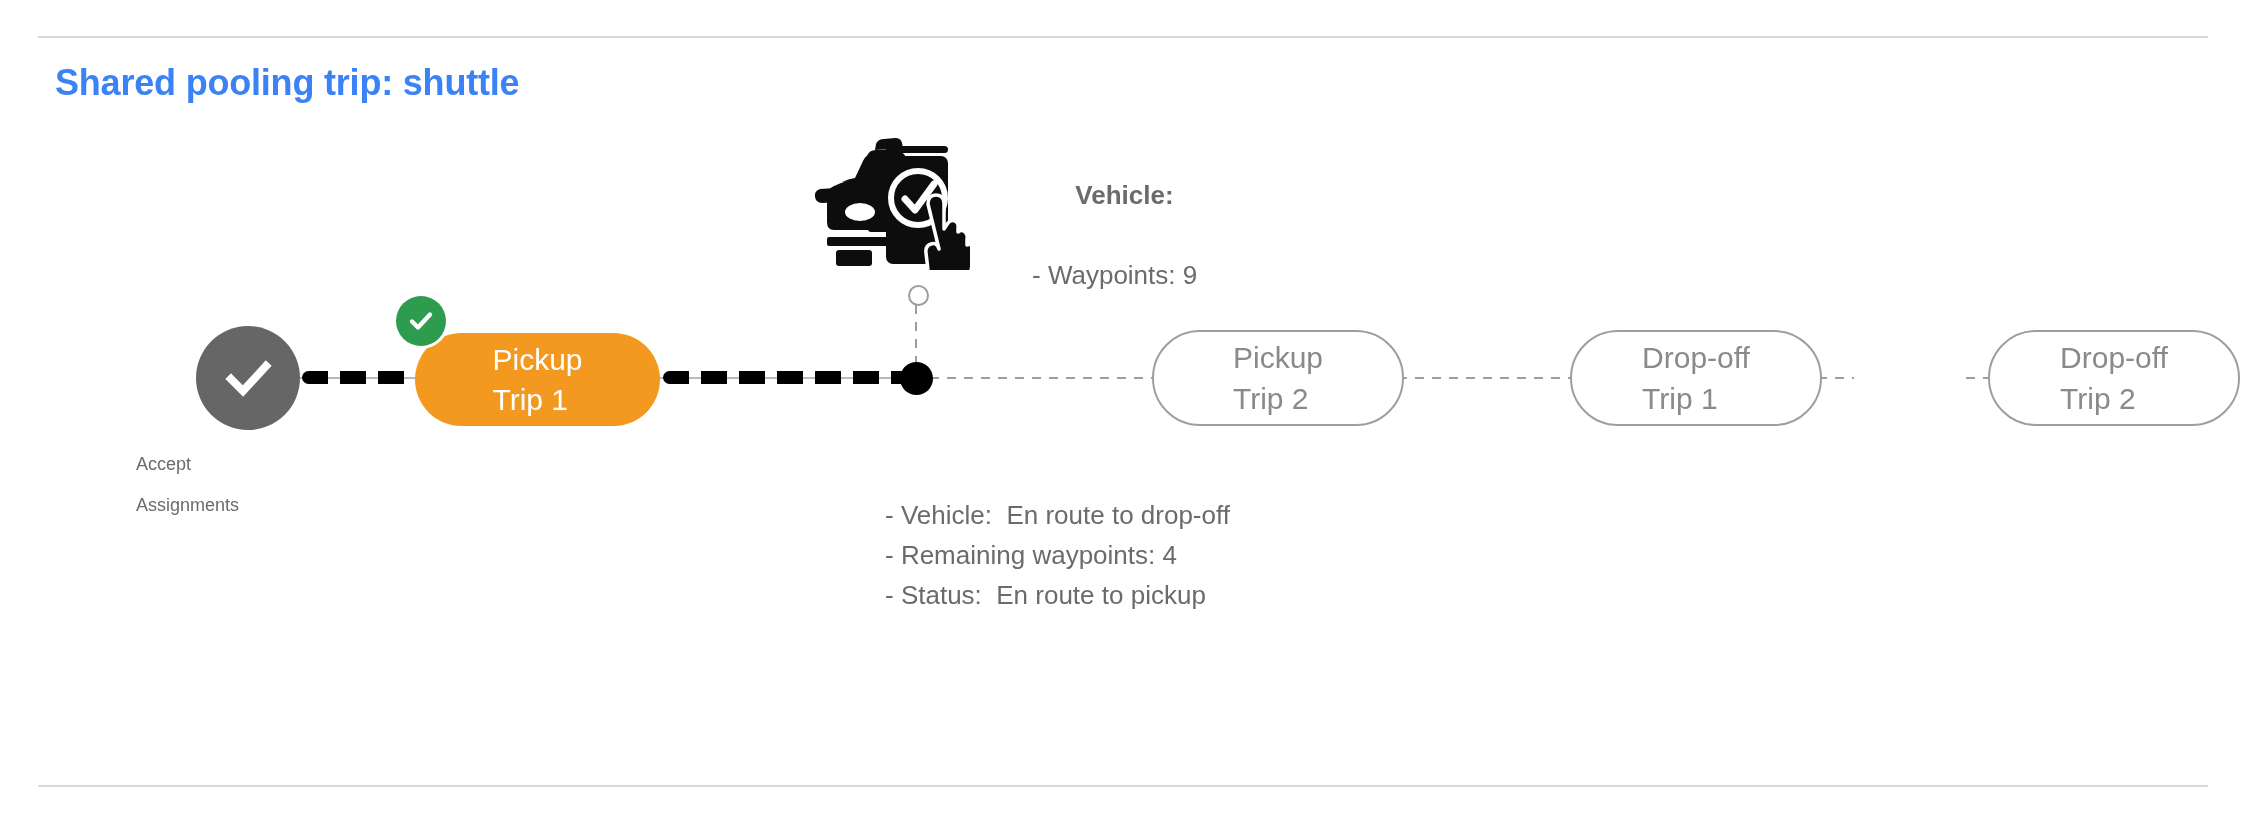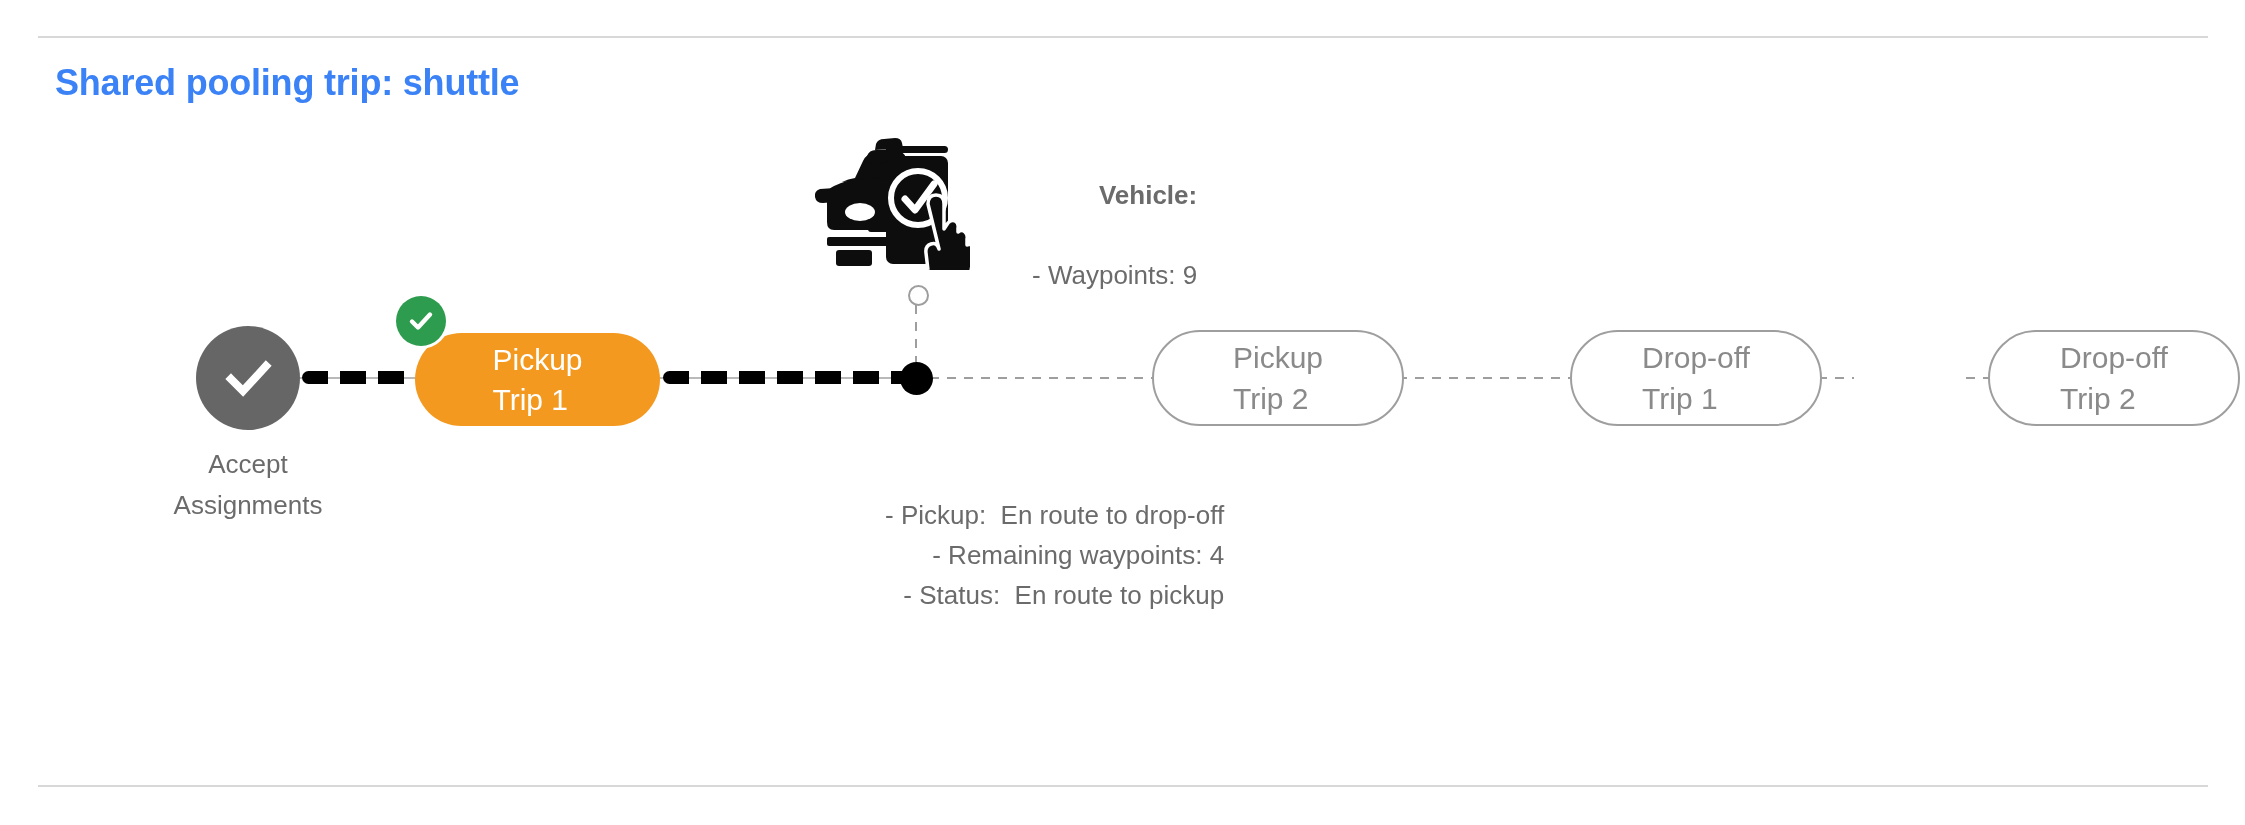--- a/index.html
+++ b/index.html
@@ -121,22 +121,21 @@
     display: flex;
     align-items: center;
     justify-content: center;
   }
   .accept-circle svg { display: block; }
   .accept-label {
     position: absolute;
     left: -60px;
     top: 118px;
     width: 224px;
-    text-align: center;
-    font-size: 26px;
+    font-size: 18px;
     line-height: 41px;
     color: #6b6b6b;
     white-space: pre-line;
   }
 
   
   .pill {
     position: absolute;
     display: flex;
     align-items: center;
@@ -228,21 +227,20 @@
     height: 150px;
   }
   .veh-icon svg { display: block; width: 158px; height: 150px; }
 
   
   .anno {
     position: absolute;
     color: #6b6b6b;
     font-size: 26px;
     line-height: 40px;
-    text-align: right;
   }
   .anno .hd { font-weight: 700; }
   .anno-vehicle { left: 1032px; top: 135px; }
   .anno-trips   { left: 885px;  top: 495px; }
   .anno .row { white-space: pre; }
 </style>
 </head>
 <body>
 
 <div class="page">
@@ -332,21 +330,21 @@
   </div>
 
   <div class="anno anno-vehicle">
     <div class="row">
       <span class="hd">Vehicle</span><span class="hd colon">:</span>
     </div>
     <div class="row">- Waypoints: 9</div>
   </div>
 
   <div class="anno anno-trips">
-    <div class="row">- Pickup:  En route to drop-off</div>
+    <div class="row">- Vehicle:  En route to drop-off</div>
     <div class="row">- Remaining waypoints: 4</div>
 
     <div class="row">- Status:  En route to pickup</div>
 
   </div>
 
   <div class="divider bottom"></div>
 
 </div>
 

